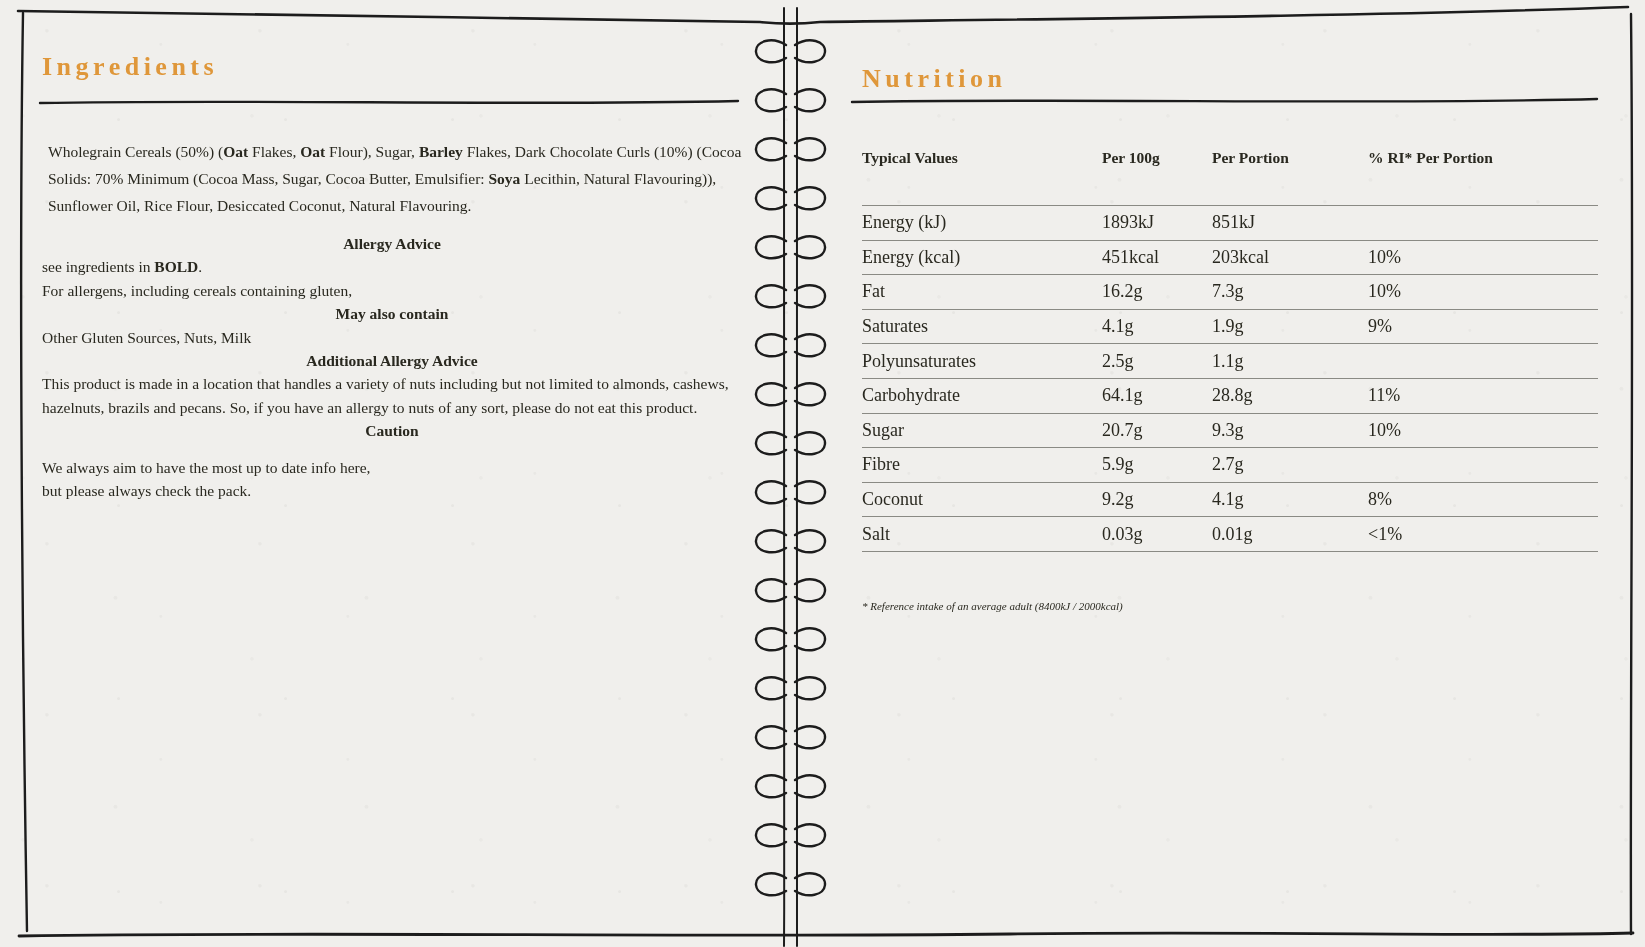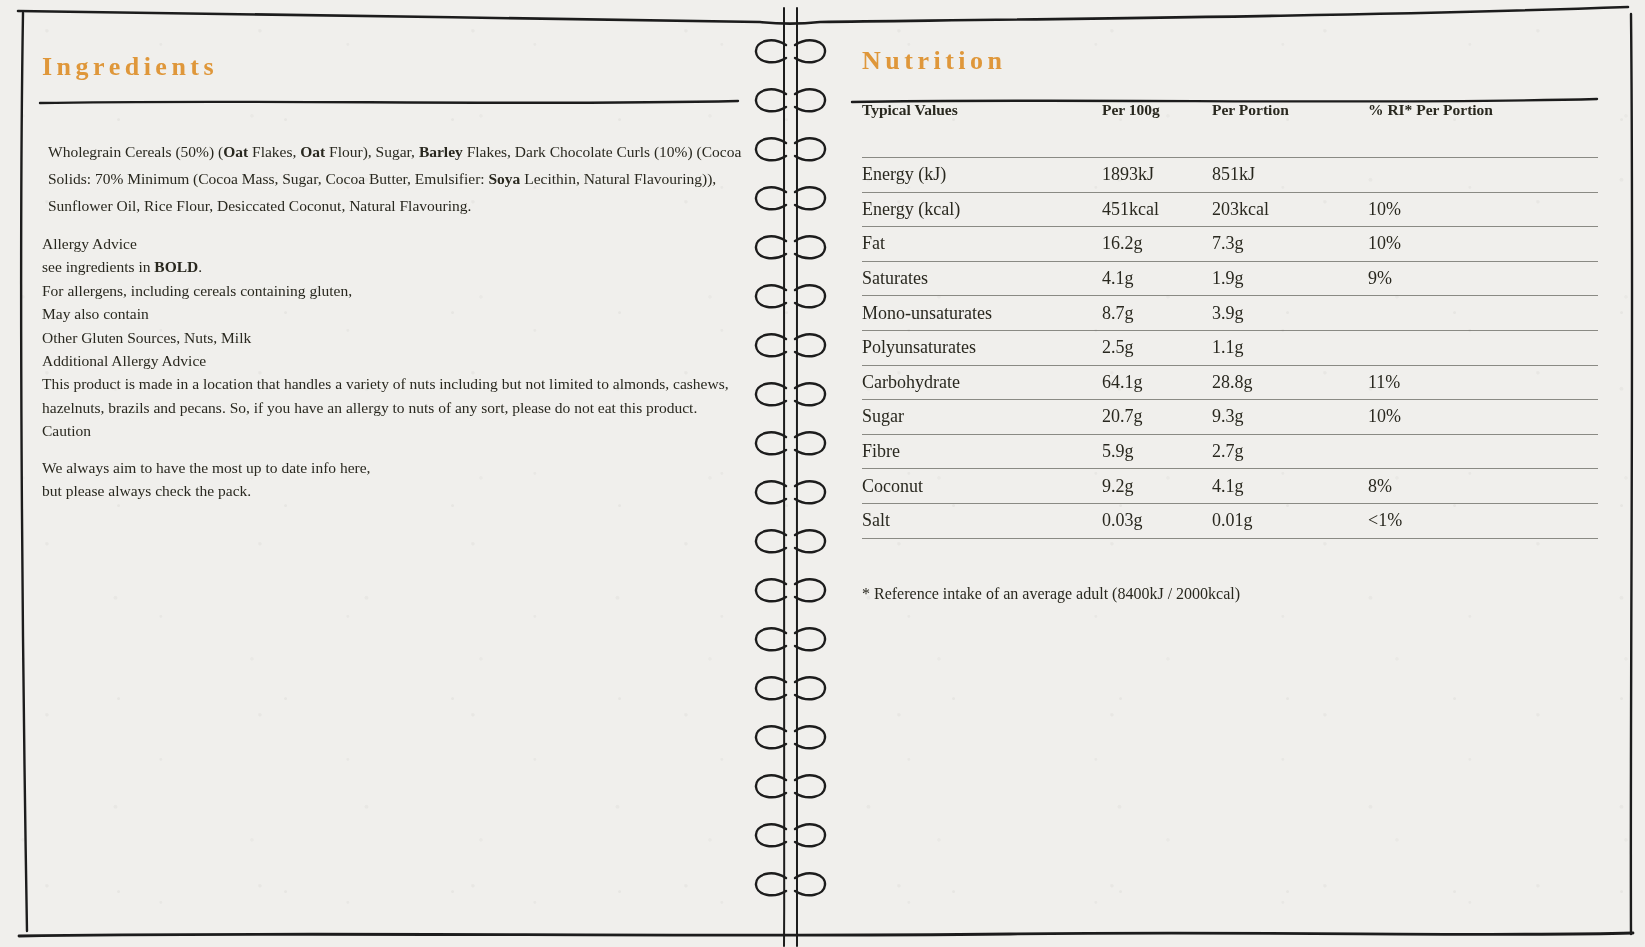--- a/index.html
+++ b/index.html
@@ -23,37 +23,37 @@
   .frame path{fill:none;stroke:#1c1c1c;stroke-linecap:round;}
 
   h2.title{
     margin:0;
     font-size:26px;line-height:30px;font-weight:700;
     letter-spacing:4.5px;
     color:#df973a;
   }
 
   .col-left{position:absolute;left:42px;top:52px;width:700px;}
-  .col-right{position:absolute;left:862px;top:46px;width:736px;}
+  .col-right{position:absolute;left:862px;top:64px;width:736px;}
 
   .ing{margin:56px 0 0 6px;font-size:15.5px;line-height:27px;}
   .allergy{margin-top:13px;font-size:15.5px;line-height:23.4px;}
-  .b{font-weight:400;}
+  .b{font-weight:700;text-align:center;}
   .closing{margin-top:13px;font-size:15.5px;line-height:23.4px;}
 
-  .thead{display:flex;margin-top:24px;font-weight:700;font-size:15.5px;line-height:20px;}
+  .thead{display:flex;margin-top:54px;font-weight:700;font-size:15.5px;line-height:20px;}
   .ntable{margin-top:37px;border-top:1px solid rgba(55,54,48,.55);}
   .nrow{
     display:flex;align-items:center;
     height:33.6px;
     border-bottom:1px solid rgba(55,54,48,.55);
     font-size:18px;
   }
   .c1{width:240px;} .c2{width:110px;} .c3{width:156px;} .c4{flex:1;}
-  .footnotes{margin-top:42px;font-size:16px;line-height:25px;}
+  .footnotes{margin-top:42px;font-size:11px;line-height:25px;font-style:italic;}
 </style>
 </head>
 <body>
 
 <div class="page">
 
   <svg class="frame" width="1645" height="947" viewBox="0 0 1645 947">
 
     <path d="M18 11 C 240 13, 520 19, 760 22 C 778 24, 802 24, 820 22 C 1050 19, 1380 16, 1628 7" stroke-width="2.6"></path>
     <path d="M23 13 C 19 260, 22 640, 27 931" stroke-width="2.4"></path>
@@ -148,26 +148,20 @@
         <div class="c3">7.3g</div>
         <div class="c4">10%</div>
       </div>
       <div class="nrow">
         <div class="c1">Saturates</div>
         <div class="c2">4.1g</div>
         <div class="c3">1.9g</div>
         <div class="c4">9%</div>
       </div>
       <div class="nrow">
-        <div class="c1">Mono-unsaturates</div>
-        <div class="c2">8.7g</div>
-        <div class="c3">3.9g</div>
-        <div class="c4"></div>
-      </div>
-      <div class="nrow">
         <div class="c1">Polyunsaturates</div>
         <div class="c2">2.5g</div>
         <div class="c3">1.1g</div>
         <div class="c4"></div>
       </div>
       <div class="nrow">
         <div class="c1">Carbohydrate</div>
         <div class="c2">64.1g</div>
         <div class="c3">28.8g</div>
         <div class="c4">11%</div>

